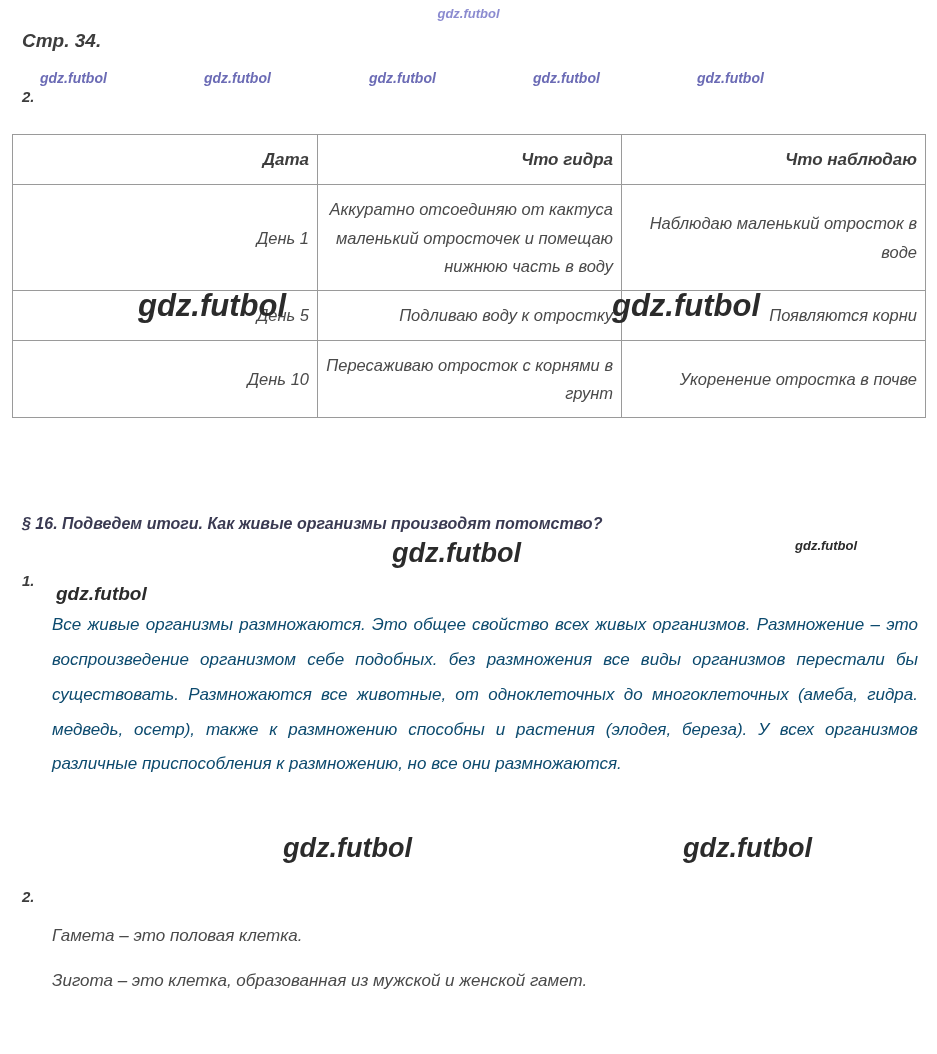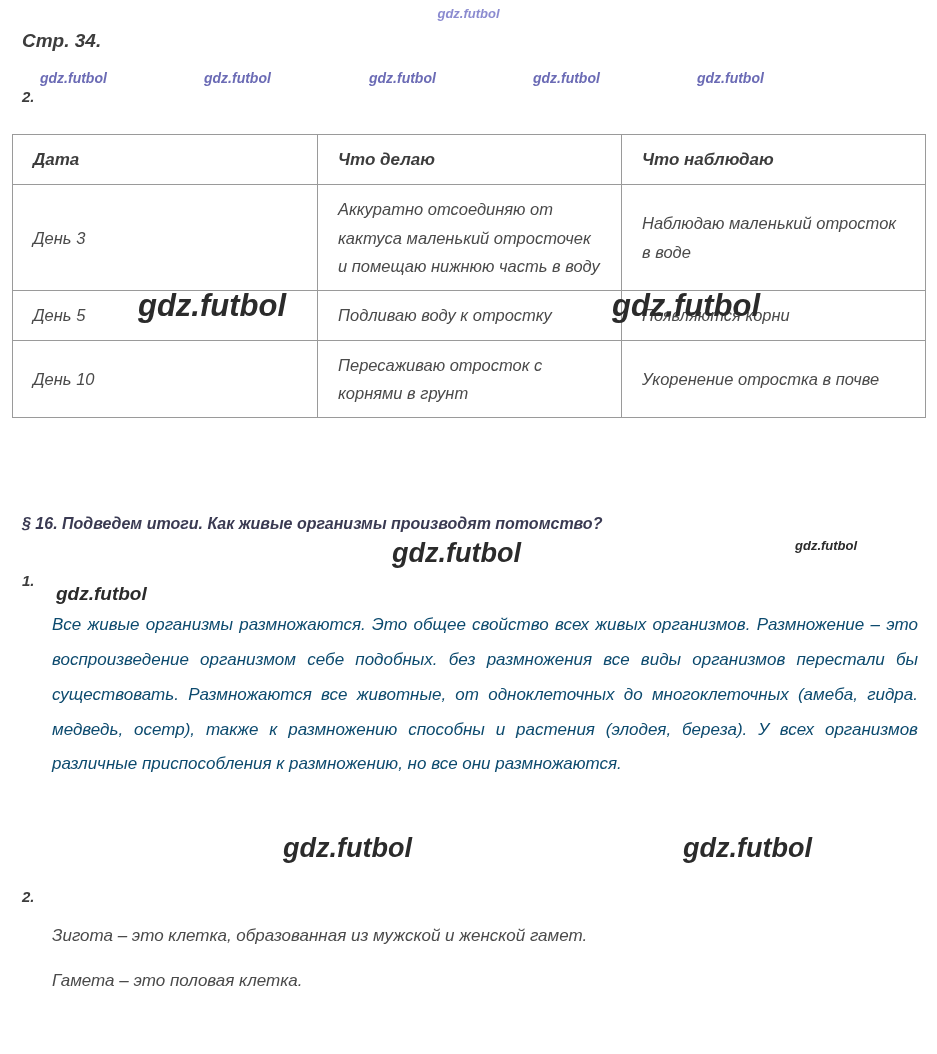--- a/index.html
+++ b/index.html
@@ -81,24 +81,24 @@
     width: 913px;
   }
   table.obs {
     border-collapse: collapse;
     width: 913px;
     table-layout: fixed;
   }
   table.obs td {
     border: 1px solid #9a9a9a;
     vertical-align: middle;
-    text-align: left;
+    text-align: right;
     font-size: 16.5px;
     color: #4a4a4a;
-    padding: 10px 20px;
+    padding: 10px 8px;
     line-height: 1.72;
   }
   table.obs tr.head td {
     font-weight: bold;
     color: #3d3d3d;
     font-size: 17px;
     height: 24px;
   }
   table.obs col.c1 { width: 305px; }
   table.obs col.c2 { width: 304px; }
@@ -172,25 +172,25 @@
   <div class="tbl-wrap">
     <table class="obs">
       <colgroup>
           <col class="c1">
           <col class="c2">
           <col class="c3">
         </colgroup>
       <tbody>
         <tr class="head">
           <td>Дата</td>
-          <td>Что делаю</td>
+          <td>Что гидра</td>
           <td>Что наблюдаю</td>
         </tr>
         <tr>
-          <td>День 3</td>
+          <td>День 1</td>
           <td>Аккуратно отсоединяю от кактуса маленький отросточек и помещаю нижнюю часть в воду</td>
           <td>Наблюдаю маленький отросток в воде</td>
         </tr>
         <tr>
           <td>День 5</td>
           <td>Подливаю воду к отростку</td>
           <td>Появляются корни</td>
         </tr>
         <tr>
           <td>День 10</td>
@@ -203,22 +203,22 @@
 
   <div class="sec-head">§ 16. Подведем итоги. Как живые организмы производят потомство?</div>
 
   <div class="q-num" id="qnum-1">1.</div>
 
   <div class="para-just">Все живые организмы размножаются. Это общее свойство всех живых организмов. Размножение – это воспроизведение организмом себе подобных. без размножения все виды организмов перестали бы существовать. Размножаются все животные, от одноклеточных до многоклеточных (амеба, гидра. медведь, осетр), также к размножению способны и  растения (элодея, береза). У всех организмов различные приспособления к размножению, но все они размножаются.</div>
 
   <div class="q-num" id="qnum-2b">2.</div>
 
   <div class="ans-list">
+    <p>Гамета – это половая клетка.</p>
     <p>Зигота – это клетка, образованная из мужской и женской гамет.</p>
-    <p>Гамета – это половая клетка.</p>
   </div>
 
   <div id="wm-overlay">
       <div class="wm wm-big" style="top: 288px; left: 138px;">gdz.futbol</div>
       <div class="wm wm-big" style="top: 288px; left: 612px;">gdz.futbol</div>
       <div class="wm wm-mid" style="top: 538px; left: 392px;">gdz.futbol</div>
       <div class="wm wm-xs" style="top: 538px; left: 795px;">gdz.futbol</div>
       <div class="wm wm-sm" style="top: 583px; left: 56px;">gdz.futbol</div>
       <div class="wm wm-mid" style="top: 833px; left: 283px;">gdz.futbol</div>
       <div class="wm wm-mid" style="top: 833px; left: 683px;">gdz.futbol</div>

